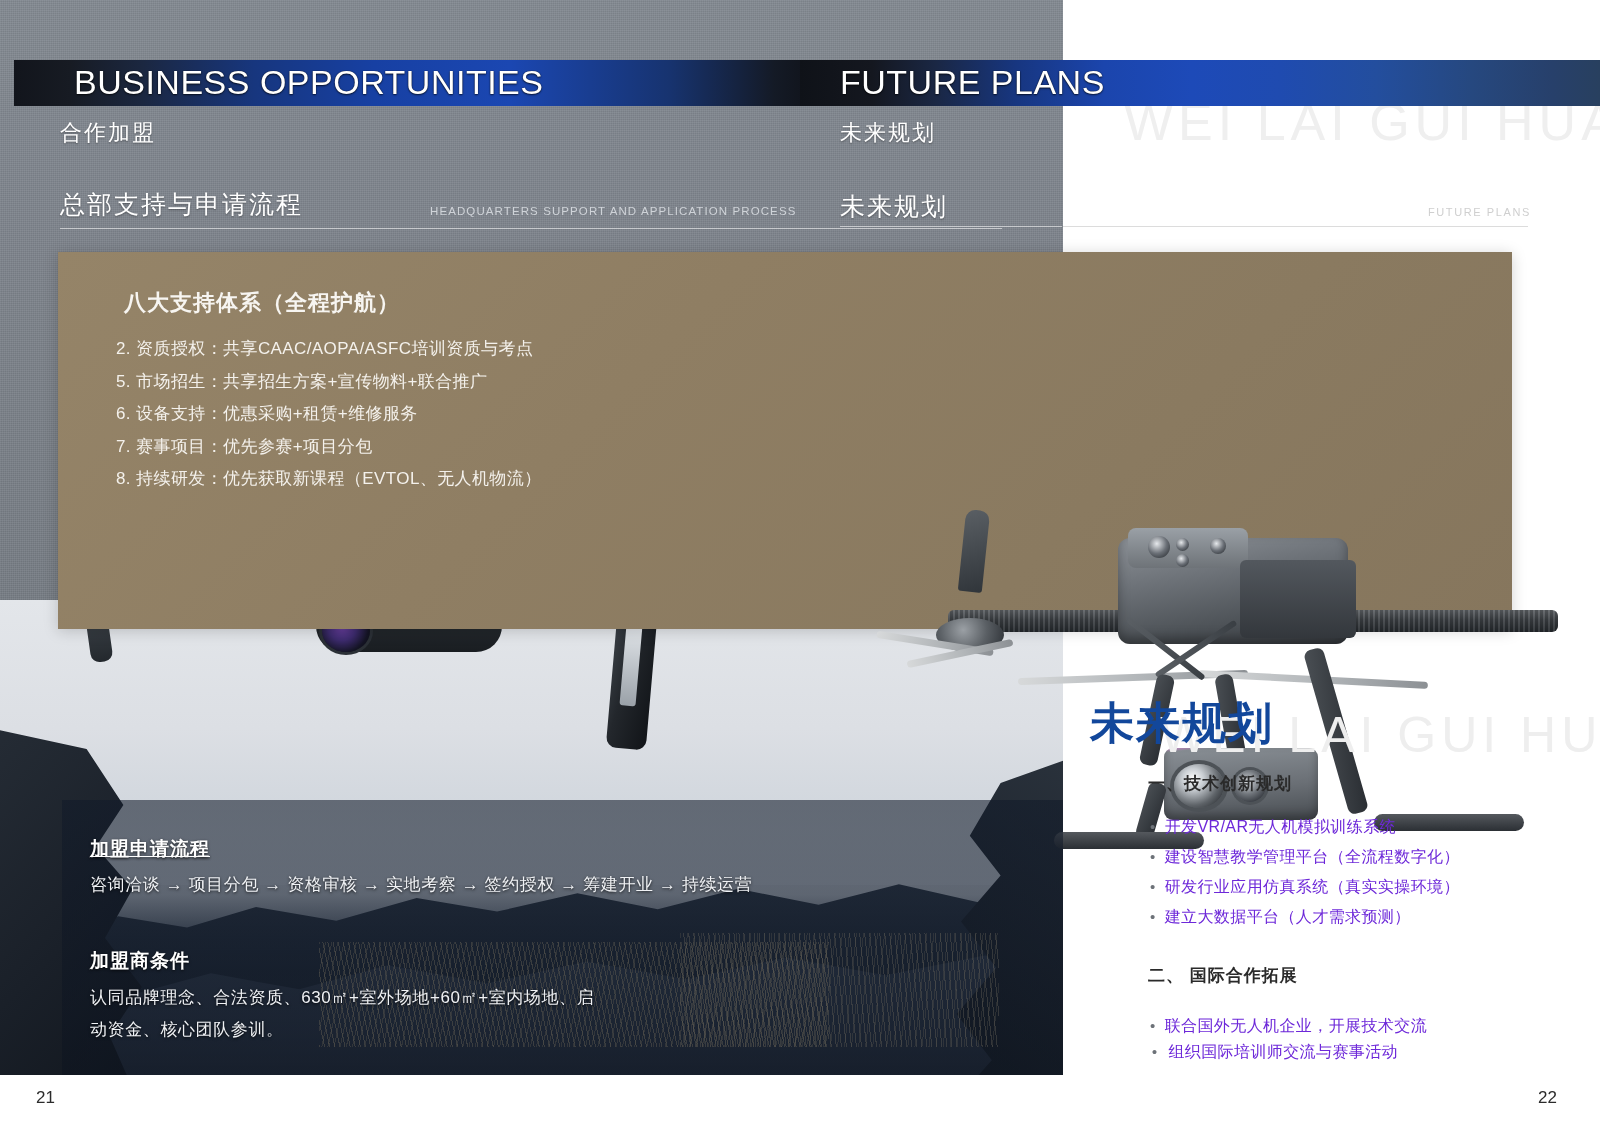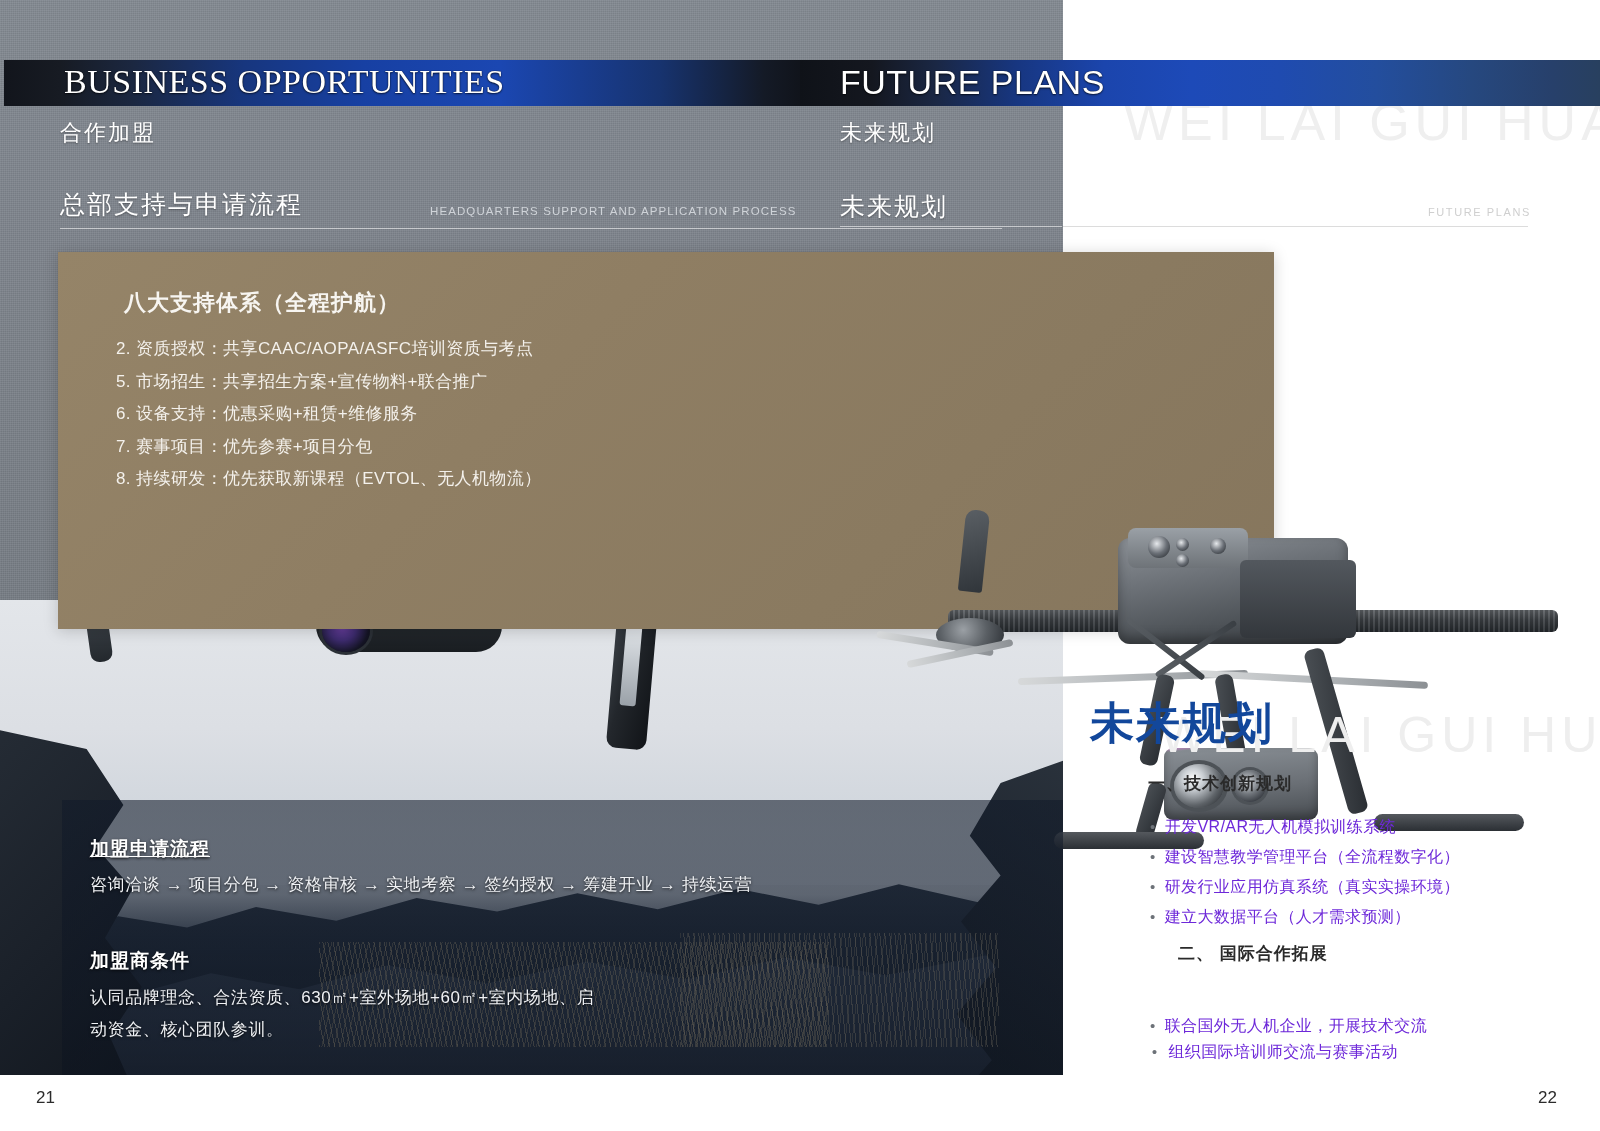--- a/index.html
+++ b/index.html
@@ -18,22 +18,22 @@
   }
   .white-right {
     position:absolute; left:1063px; top:0; width:537px; height:1075px; background:#ffffff;
   }
   .bottom-white {
     position:absolute; left:0; top:1075px; width:1600px; height:56px; background:#ffffff;
   }
 
   
   .band { position:absolute; top:60px; height:46px; }
-  .band-left  { left:4px;    width:800px;
-      background:linear-gradient(90deg,#12151c 0%,#171b23 7%,#1b2740 16%,#17367e 30%,#1740a3 45%,#1b47b2 62%,#17336f 82%,#141a26 95%,#10131a 100%);font-family:Liberation Serif, serif; }
+  .band-left  { left:14px;    width:800px;
+      background:linear-gradient(90deg,#12151c 0%,#171b23 7%,#1b2740 16%,#17367e 30%,#1740a3 45%,#1b47b2 62%,#17336f 82%,#141a26 95%,#10131a 100%); }
   .band-right { left:800px; width:800px;
       background:linear-gradient(90deg,#0f1218 0%,#14171f 9%,#1a2744 17%,#173680 27%,#1b45ad 38%,#1d4ab8 49%,#1f4bb0 60%,#234e9e 72%,#26487f 84%,#27406b 94%,#28405f 100%); }
   .band-title {
     position:absolute; top:50%; transform:translateY(-52%);
     font-size:34px; font-weight:400; letter-spacing:.5px; color:#ffffff; white-space:nowrap;
     text-shadow:0 1px 2px rgba(0,0,0,.65), 0 0 1px rgba(0,0,0,.9);
   }
   .band-left .band-title  { left:60px; }
   .band-right .band-title { left:40px; }
 
@@ -115,21 +115,21 @@
   .cam-lens { position:absolute; left:322px; top:10px; width:48px; height:42px; border-radius:50%;
     background:radial-gradient(circle at 42% 38%, #6b3fa0 0%, #3d2b6e 38%, #141424 70%, #0a0a12 100%);
     box-shadow:0 0 0 3px #2b3036; }
   .leg-b { position:absolute; left:612px; top:4px; width:40px; height:145px; transform:rotate(5deg);
     background:linear-gradient(100deg,#3c4248 0%,#23272c 40%,#111418 100%); border-radius:5px 5px 10px 10px; }
   .leg-b-hl { position:absolute; left:10px; top:22px; width:16px; height:80px;
     background:linear-gradient(180deg,#e2e6ea,#9aa1a8); border-radius:3px; }
 
   
   .tan {
-    position:absolute; left:58px; top:252px; width:1216px; height:377px;
+    position:absolute; left:58px; top:252px; width:1454px; height:377px;
     background:linear-gradient(135deg,#958468 0%,#8f7e63 38%,#8a7a60 70%,#86765d 100%);
     box-shadow:0 2px 14px rgba(0,0,0,.18);
   }
   .tan-title {
     position:absolute; left:66px; top:36px; font-size:22px; font-weight:700;
     color:#f7f5f1; letter-spacing:1px;
   }
   .tan-list { position:absolute; left:58px; top:88px; width:880px; }
   .tan-item {
     font-size:17px; color:#f4f1ec; letter-spacing:.4px; line-height:1.0;
@@ -299,21 +299,21 @@
 
   <div class="wm wm-mid">WEI LAI GUI HUA</div>
   <div class="rp-title">未来规划</div>
 
   <div class="rp-sec" style="left:1148px; top:772px;">一、技术创新规划</div>
   <div class="rp-li" style="left:1150px; top:817px;">开发VR/AR无人机模拟训练系统</div>
   <div class="rp-li" style="left:1150px; top:847px;">建设智慧教学管理平台（全流程数字化）</div>
   <div class="rp-li" style="left:1150px; top:877px;">研发行业应用仿真系统（真实实操环境）</div>
   <div class="rp-li" style="left:1150px; top:907px;">建立大数据平台（人才需求预测）</div>
 
-  <div class="rp-sec" style="left:1148px; top:942px;margin-left:30px;">二、 国际合作拓展</div>
+  <div class="rp-sec" style="left:1148px; top:964px;">二、 国际合作拓展</div>
   <div class="rp-li" style="left:1150px; top:1016px;">联合国外无人机企业，开展技术交流</div>
   <div class="rp-li" style="left:1150px; top:1042px;font-family:Liberation Mono, monospace;">组织国际培训师交流与赛事活动</div>
 
   <div class="bottom-white"></div>
   <div class="pgnum" style="left:36px; top:1088px;">21</div>
   <div class="pgnum" style="left:1538px; top:1088px;">22</div>
 
 </div>
 
 </body></html>

